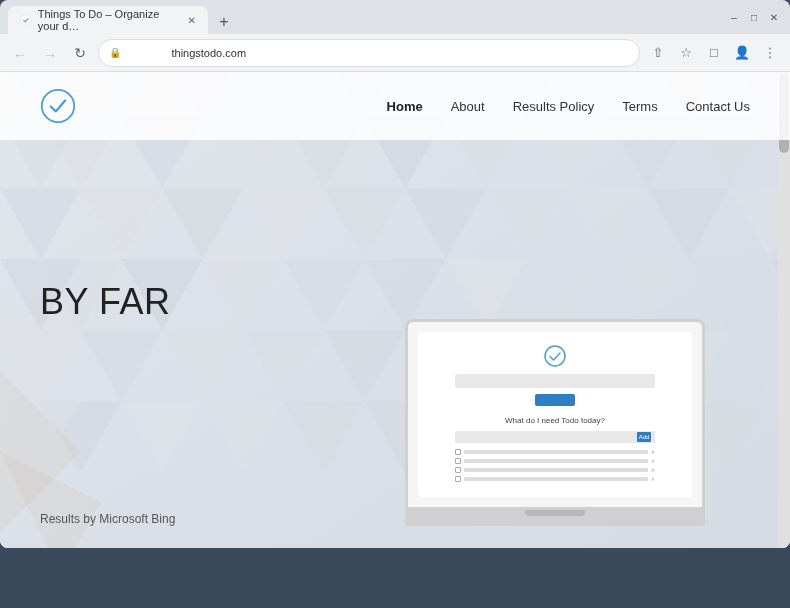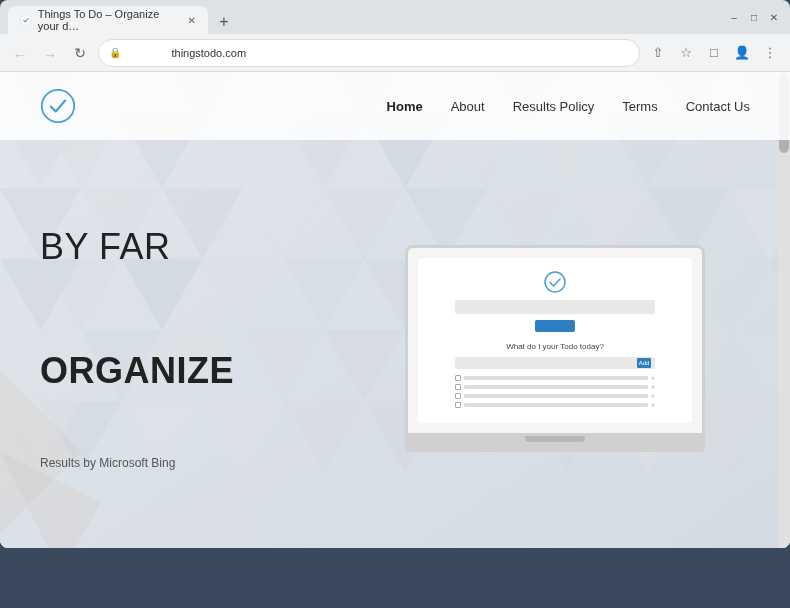--- a/index.html
+++ b/index.html
@@ -195,21 +195,21 @@
       background: #b0b0b0;
       border-radius: 5px;
       margin: 1px auto;
     }
 
     
     .hero-content {
       position: relative;
       z-index: 5;
       display: flex;
-      align-items: center;
+      align-items: flex-end;
       padding: 30px 40px 20px 40px;
       height: calc(100% - 70px);
     }
 
     .hero-text {
       flex: 1;
       max-width: 320px;
     }
 
     .hero-title {
@@ -539,40 +539,40 @@
       <div class="scrollbar">
         <div class="scrollbar-thumb"></div>
       </div>
 
       <div class="hero-content">
         <div class="hero-text">
           <div class="hero-title">
             <span>BY FAR</span><br>
             <br>
             <br>
-            <span class="bold">ORGANIZE</span><br>
+            <br>
             <br>
           </div>
           <div class="results-text">Results by Microsoft Bing</div>
         </div>
 
         <div class="laptop-container">
           <div class="laptop">
             <div class="laptop-screen">
               <div class="laptop-inner">
 
                 <svg class="app-logo-small" viewBox="0 0 24 24">
                   <circle cx="12" cy="12" r="10" fill="none" stroke="#4a9fd4" stroke-width="1.5"></circle>
                   <path d="M7 12.5 L10.5 16 L17 9" stroke="#4a9fd4" stroke-width="1.5" fill="none" stroke-linecap="round" stroke-linejoin="round"></path>
                 </svg>
 
                 <div class="search-bar-mock"></div>
                 <div class="search-btn-mock"></div>
 
-                <div class="app-question">What do I your Todo today?</div>
+                <div class="app-question">What do I need Todo today?</div>
 
                 <div class="task-input-mock">
                   <div class="add-btn-mock">
                     <span>Add</span>
                   </div>
                 </div>
 
                 <div class="task-list-mock">
                   <div class="task-item-mock">
                     <div class="task-check"></div>

